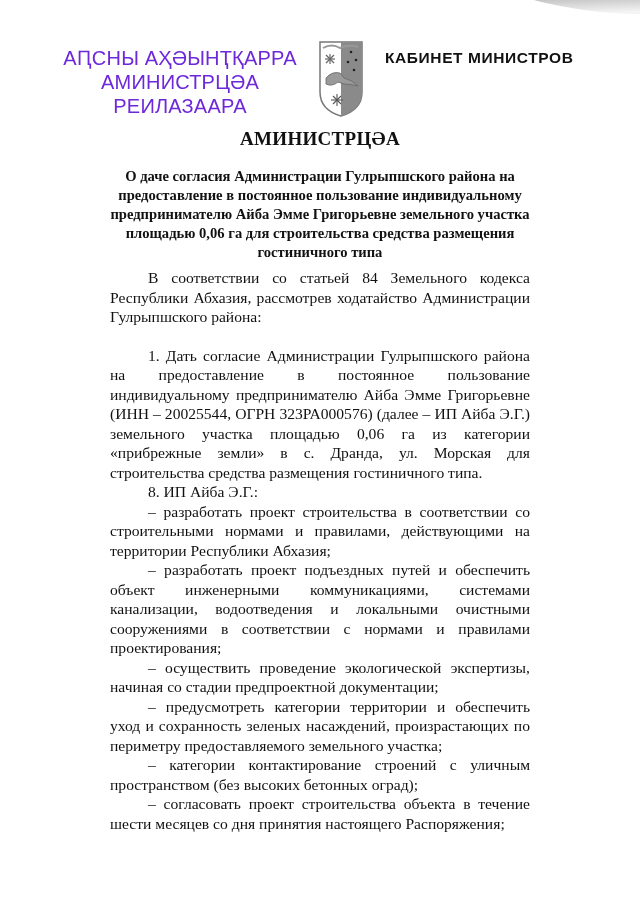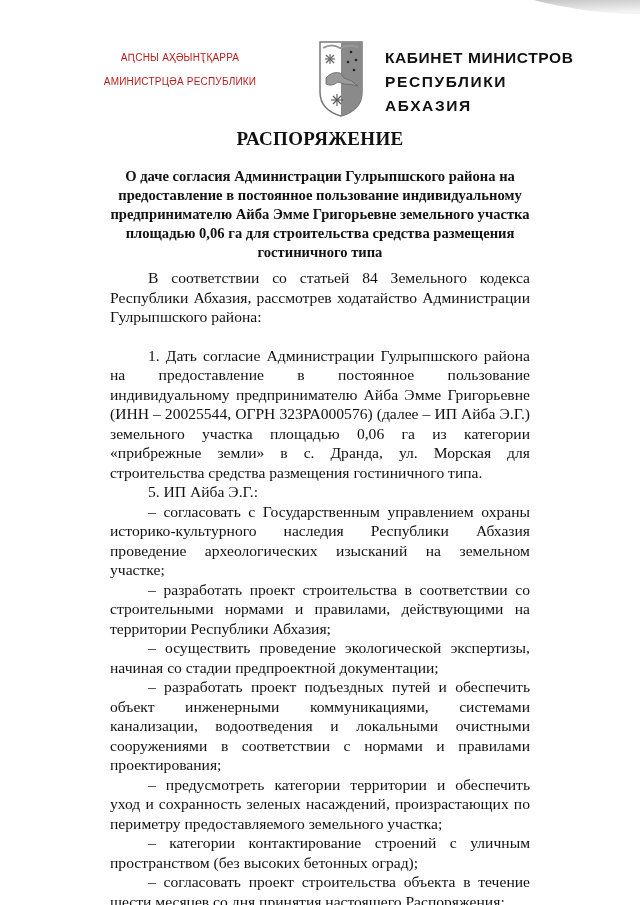--- a/index.html
+++ b/index.html
@@ -2,21 +2,21 @@
 <html><head>
   <meta charset="utf-8">
   <style>
     html, body { margin:0; padding:0; background:#ffffff; }
     body { width:640px; height:905px; position:relative; overflow:hidden; color:#111; }
     .corner-smudge { position:absolute; right:-20px; top:-12px; width:150px; height:22px;
       background:linear-gradient(170deg, rgba(150,150,150,0.0) 10%, rgba(140,140,140,0.55) 45%, rgba(200,200,200,0.2) 80%);
       border-radius:50%; transform:rotate(8deg); }
     .hdr { position:absolute; top:40px; left:0; width:640px; height:90px; }
     .hdr-left { position:absolute; left:60px; top:6px; width:240px; text-align:center;
-      font-family:"Liberation Sans", sans-serif; font-size:10px; line-height:24px; letter-spacing:0.2px; color:#b91c1c; }
+      font-family:"Liberation Sans", sans-serif; font-size:20px; line-height:24px; letter-spacing:0.2px; color:#6d28d9; }
     .hdr-right { position:absolute; left:385px; top:6px; width:210px; 
       font-family:"Liberation Sans", sans-serif; font-weight:bold; font-size:15.5px; line-height:24px; letter-spacing:0.6px; color:#111; }
     .hdr-right .l2 { letter-spacing:1.6px; }
     .emblem { position:absolute; left:318px; top:0px; width:46px; height:78px; }
     .title { position:absolute; top:128px; left:0; width:640px; text-align:center;
       font-family:"Liberation Serif", serif; font-weight:bold; font-size:19px; letter-spacing:0.3px; }
     .subject { position:absolute; top:167px; left:110px; width:420px; text-align:center;
       font-family:"Liberation Serif", serif; font-weight:bold; font-size:14.6px; line-height:19px; }
     .body { position:absolute; top:268px; left:110px; width:420px;
       font-family:"Liberation Serif", serif; font-size:15.6px; line-height:19.5px; text-align:justify; }
@@ -25,21 +25,21 @@
     .gap { height:19px; }
   </style>
 </head>
 <body>
 
 <div class="corner-smudge"></div>
 
 <div class="hdr">
   <div class="hdr-left">
     <div>АԤСНЫ АҲӘЫНҬҚАРРА</div>
-    <div>АМИНИСТРЦӘА РЕСПУБЛИКИ</div>
+    <div>АМИНИСТРЦӘА РЕИЛАЗААРА</div>
   </div>
 
   <svg class="emblem" viewBox="0 0 46 78">
     <path d="M2 2 H44 V52 Q44 70 23 76 Q2 70 2 52 Z" fill="#ffffff" stroke="#777" stroke-width="1.5"></path>
     <path d="M23 2 H44 V52 Q44 70 23 76 Z" fill="#8a8a8a"></path>
     <path d="M5 8 Q14 3 22 8 Q30 4 40 7" fill="none" stroke="#999" stroke-width="2"></path>
     <g stroke="#666" stroke-width="1.2">
       <line x1="12" y1="14" x2="12" y2="24"></line>
         <line x1="7" y1="19" x2="17" y2="19"></line>
       <line x1="8" y1="15" x2="16" y2="23"></line>
@@ -55,34 +55,32 @@
     <g stroke="#555" stroke-width="1.1">
       <line x1="19" y1="54" x2="19" y2="66"></line>
         <line x1="13" y1="60" x2="25" y2="60"></line>
       <line x1="15" y1="56" x2="23" y2="64"></line>
         <line x1="23" y1="56" x2="15" y2="64"></line>
     </g>
   </svg>
 
   <div class="hdr-right">
     <div>КАБИНЕТ МИНИСТРОВ</div>
-    <div class="l2">РЕСПУБЛИКИ АБХАЗИЯ</div>
   </div>
 </div>
 
-<div class="title">РАСПОРЯЖЕНИЕ</div>
+<div class="title">АМИНИСТРЦӘА</div>
 
 <div class="subject">О даче согласия Администрации Гулрыпшского района на предоставление в постоянное пользование индивидуальному предпринимателю Айба Эмме Григорьевне  земельного участка площадью 0,06 га для строительства средства размещения гостиничного типа</div>
 
 <div class="body">
   <p class="ind">В соответствии со статьей 84 Земельного кодекса Республики Абхазия,  рассмотрев ходатайство Администрации Гулрыпшского района:</p>
   <div class="gap"></div>
   <p class="ind">1. Дать согласие Администрации Гулрыпшского района на предоставление в постоянное пользование индивидуальному предпринимателю Айба Эмме Григорьевне  (ИНН – 20025544, ОГРН 323РА000576) (далее – ИП Айба Э.Г.) земельного участка площадью 0,06 га из категории «прибрежные земли» в с. Дранда, ул. Морская для строительства средства размещения гостиничного типа.</p>
-  <p class="ind">5. ИП Айба Э.Г.:</p>
-  <p class="ind">– согласовать с Государственным управлением охраны историко-культурного наследия Республики Абхазия проведение археологических изысканий на земельном участке;</p>
+  <p class="ind">8. ИП Айба Э.Г.:</p>
   <p class="ind">– разработать проект строительства в соответствии со строительными нормами и правилами, действующими на территории Республики Абхазия;</p>
+  <p class="ind">– разработать проект подъездных путей и обеспечить объект инженерными коммуникациями, системами канализации, водоотведения и локальными очистными сооружениями в соответствии с нормами и правилами проектирования;</p>
   <p class="ind">– осуществить проведение экологической экспертизы, начиная со стадии предпроектной документации;</p>
-  <p class="ind">– разработать проект подъездных путей и обеспечить объект инженерными коммуникациями, системами канализации, водоотведения и локальными очистными сооружениями в соответствии с нормами и правилами проектирования;</p>
   <p class="ind">– предусмотреть категории территории и обеспечить уход и сохранность зеленых насаждений, произрастающих по периметру предоставляемого земельного участка;</p>
   <p class="ind">– категории контактирование строений с уличным пространством (без высоких бетонных оград);</p>
   <p class="ind">– согласовать проект строительства объекта в течение шести месяцев со дня принятия настоящего Распоряжения;</p>
 
 </div>
 
 </body></html>

